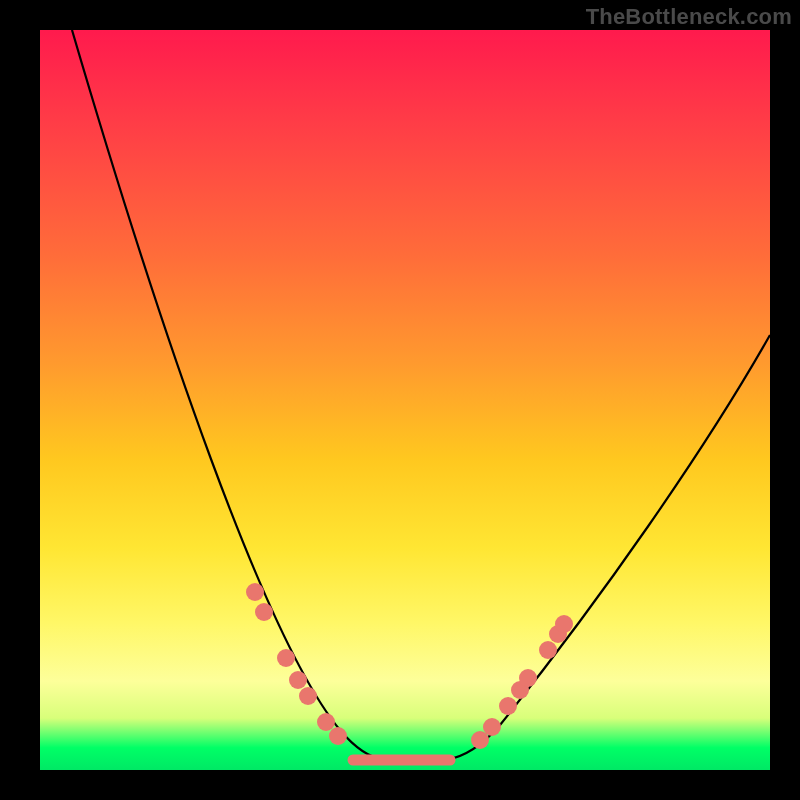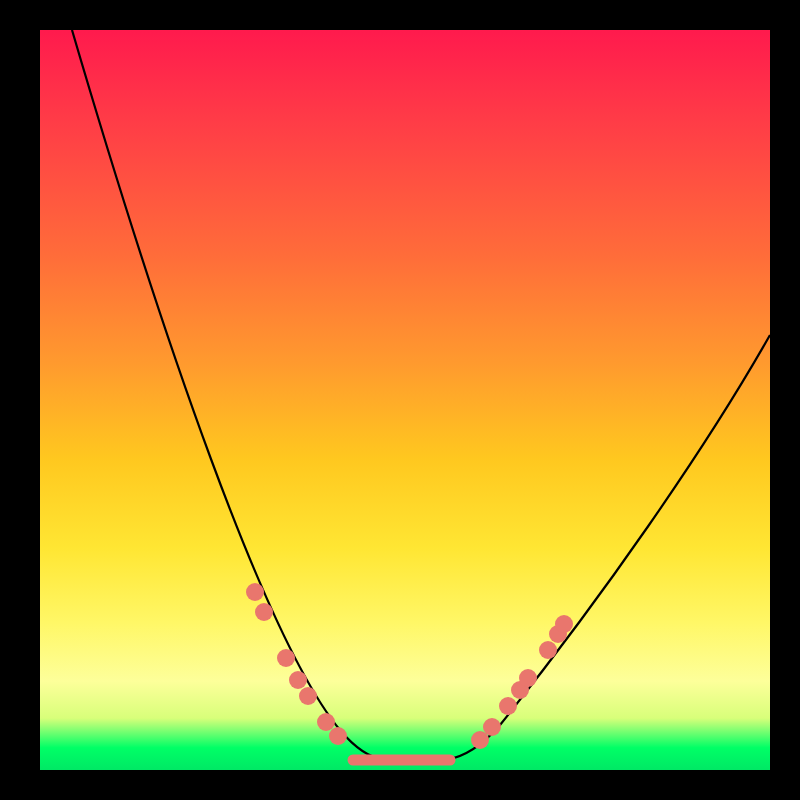--- a/index.html
+++ b/index.html
@@ -57,20 +57,21 @@
     top: 0;
     width: 730px;
     height: 740px;
     overflow: visible;
   }
 </style>
 </head>
 <body>
 
 <div class="frame">
+  <div class="watermark">TheBottleneck.com</div>
 
   <div class="plot">
     <svg class="curve" viewBox="0 0 730 740">
 
       <path fill="none" stroke="#000" stroke-width="2.2" d="M 32 0 C 120 300, 225 610, 300 700 C 315 718, 330 728, 345 730 L 405 730 C 420 728, 440 718, 460 695 C 560 570, 665 420, 730 305"></path>
 
       <line y1="730" y2="730" stroke="#e9766d" stroke-width="11" stroke-linecap="round" x1="313" x2="410"></line>
 
       <g fill="#e9766d">
         <circle r="9" cx="215" cy="562"></circle>

